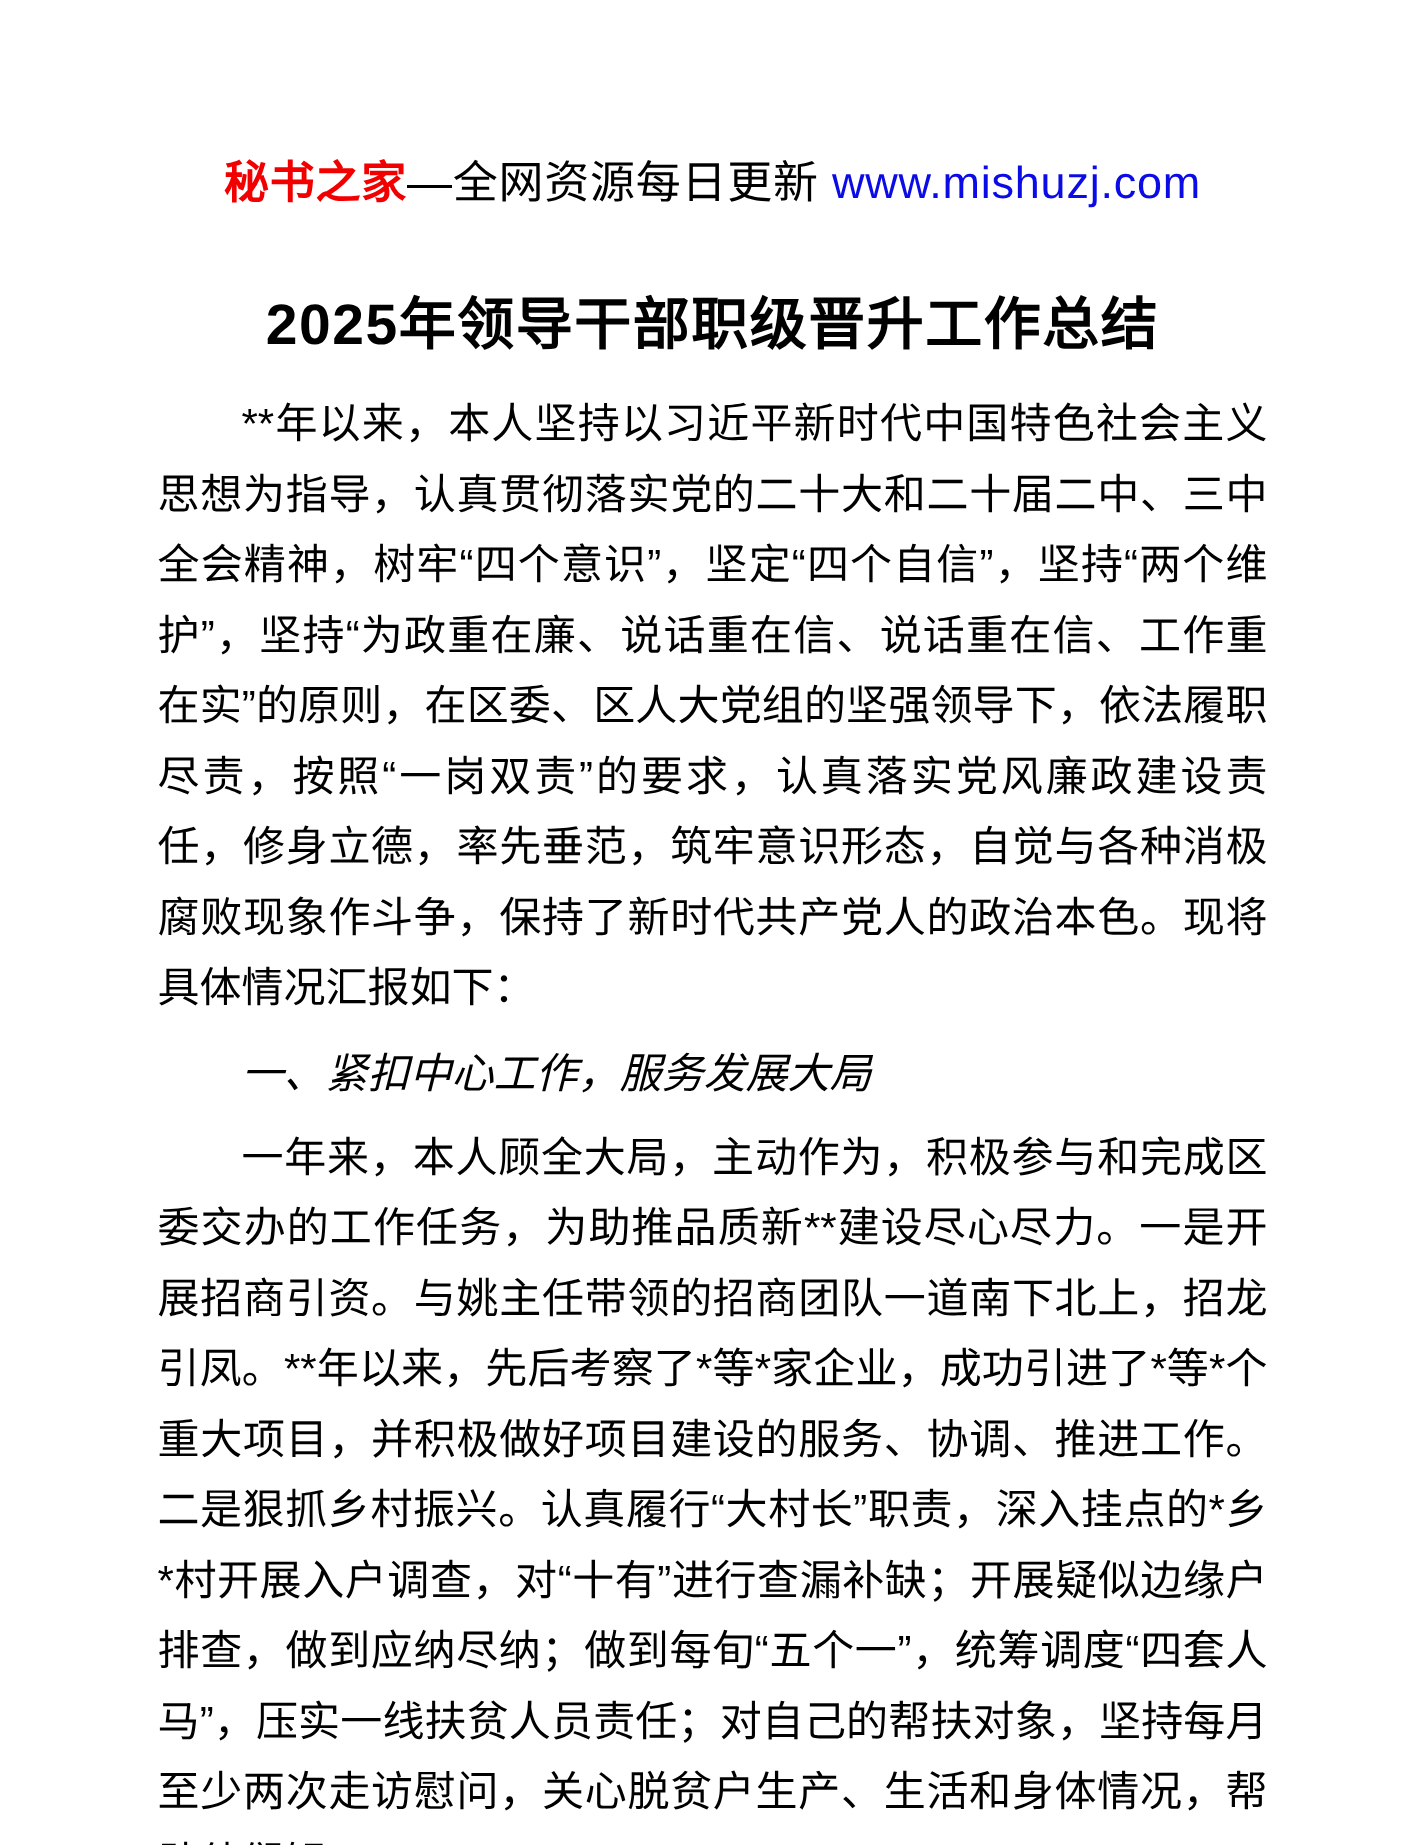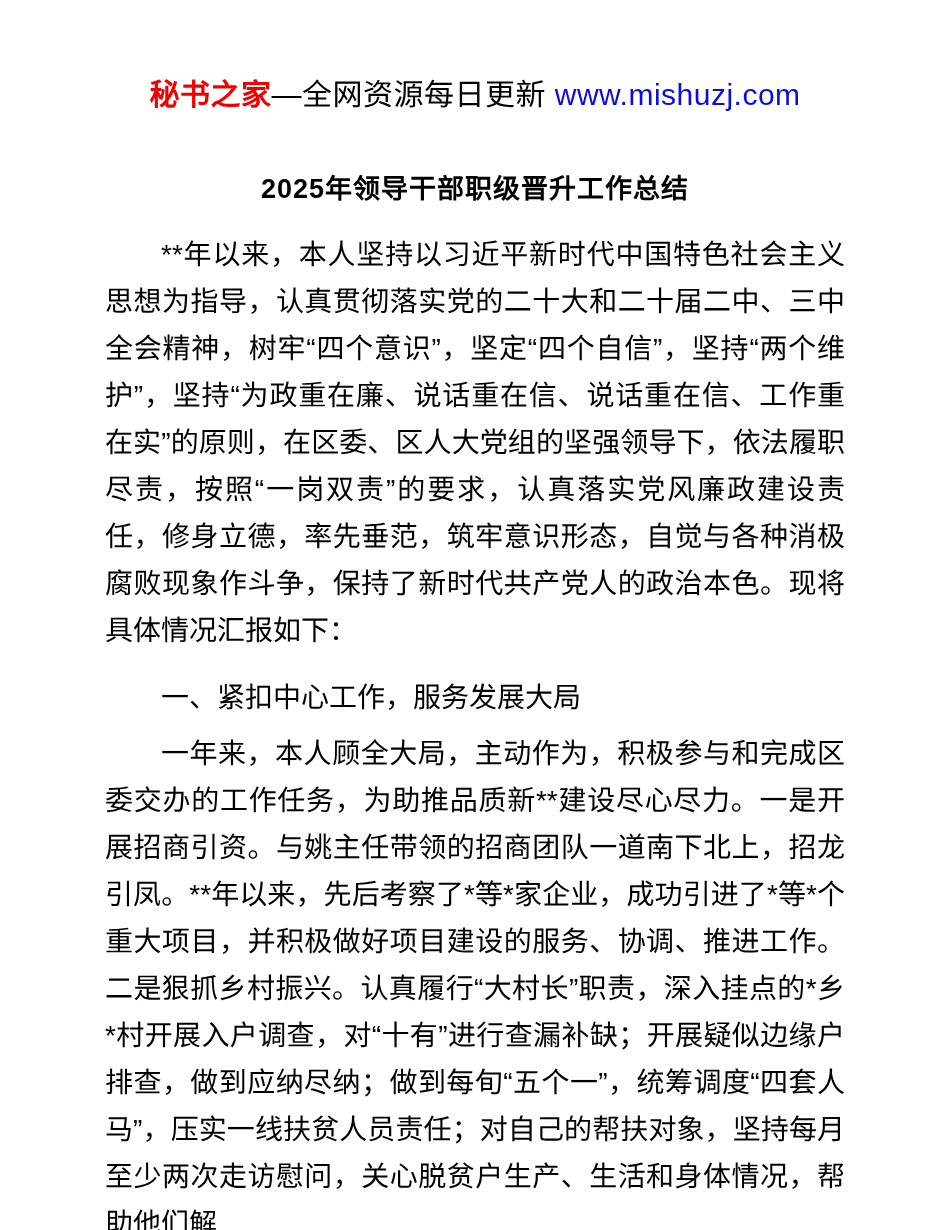--- a/index.html
+++ b/index.html
@@ -13,21 +13,21 @@
   body {
     font-family: "Liberation Sans", "DejaVu Sans", sans-serif;
     color: var(--text-black);
   }
   .page {
     position: relative;
     width: 950px;
     height: 1230px;
     margin: 0 auto;
     background: var(--page-bg);
-    padding: 74px 105px 0 105px;
+    padding: 102px 105px 0 105px;
     overflow: hidden;
   }
   .site-header {
     text-align: center;
     font-size: 30px;
     line-height: 42px;
     white-space: nowrap;
     letter-spacing: 0.5px;
   }
   .site-header .brand {
@@ -43,41 +43,42 @@
     font-weight: 400;
   }
   .site-header .url {
     color: var(--link-blue);
     text-decoration: none;
     cursor: pointer;
   }
   .doc-title {
     margin-top: 46px;
     text-align: center;
-    font-size: 27px;
+    font-size: 38px;
     line-height: 54px;
     font-weight: 600;
     letter-spacing: 1px;
     color: var(--text-black);
   }
   .doc-body {
     margin-top: 15px;
     font-size: 28px;
     line-height: 47px;
     text-align: justify;
     color: var(--text-black);
   }
   .doc-body p {
     text-indent: 2em;
     margin: 0;
     word-break: break-all;
   }
   .doc-body p.section-heading {
-    margin-top: 20px;
+    margin-top: 10px;
     margin-bottom: 9px;
+    font-style: italic;
   }
 </style>
 </head>
 <body>
 
 <div class="page">
 
   <div class="site-header">
     <span class="brand">秘书之家</span><span class="dash">—</span><span class="tagline">全网资源每日更新 </span><a class="url">www.mishuzj.com</a>
   </div>

